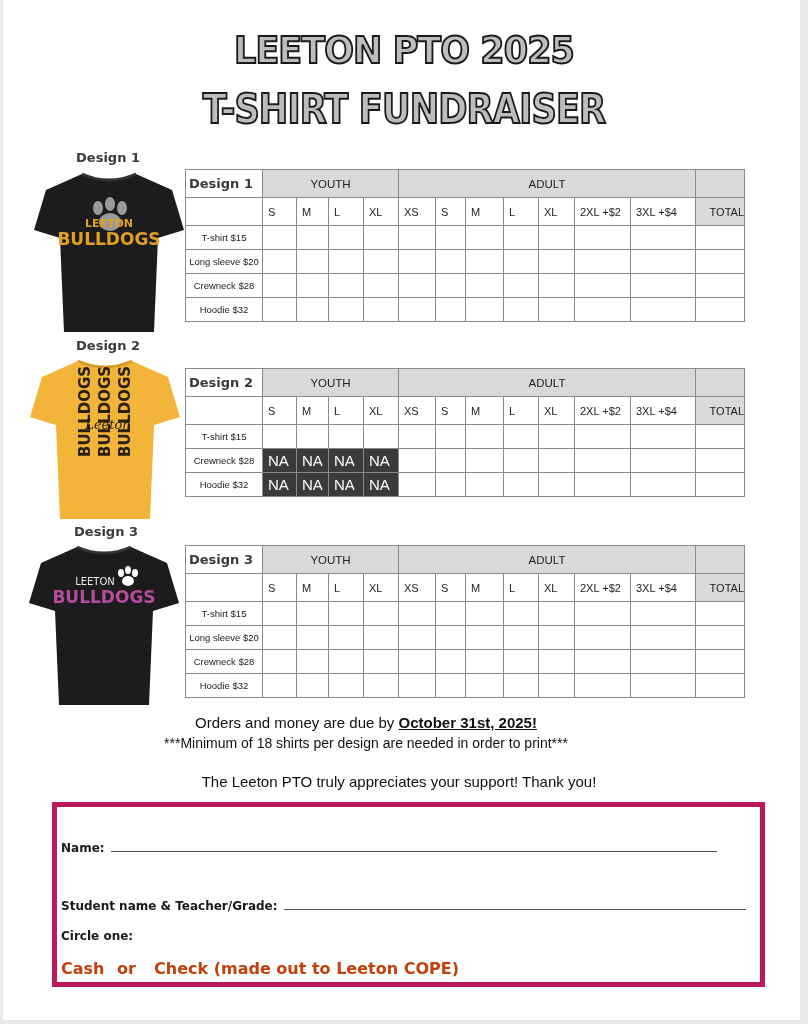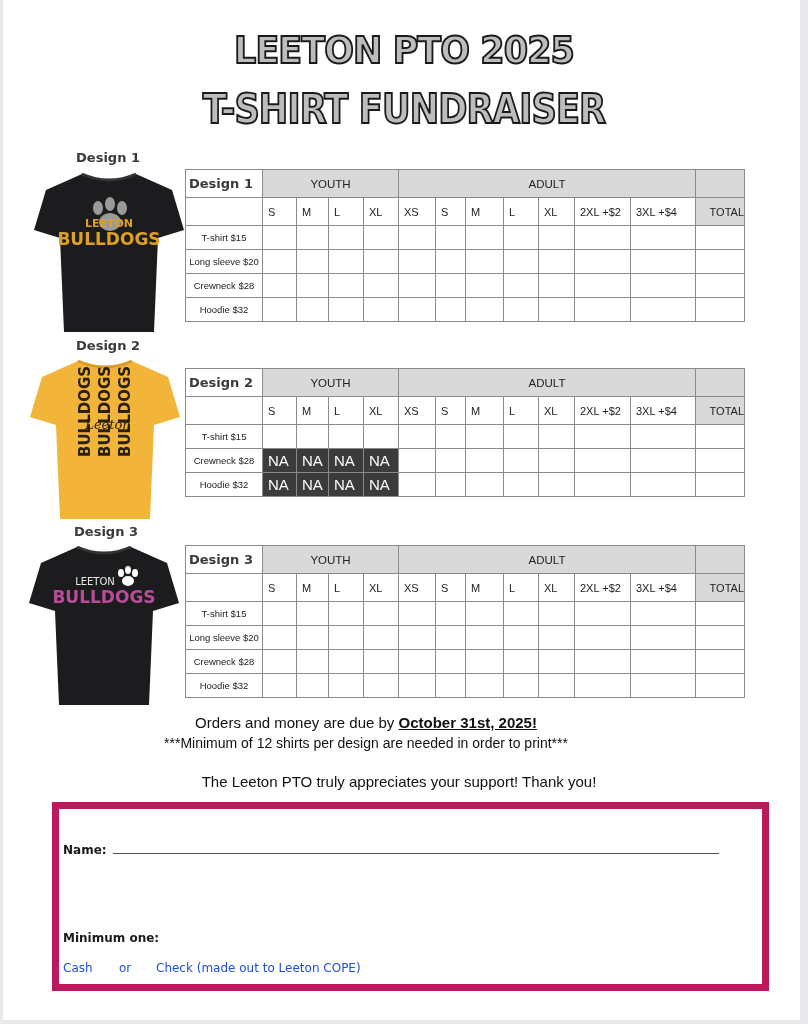--- a/index.html
+++ b/index.html
@@ -49,30 +49,30 @@
   table.grid td.total { background: #d9d9d9; text-align: right; padding: 0; }
 
   .msg { position: absolute; left: 0; width: 732px; text-align: center; color: #111; }
   .msg.m1 { top: 714px; font-size: 15px; }
   .msg.m1 .due { font-weight: bold; text-decoration: underline; }
   .msg.m2 { top: 735px; font-size: 14px; }
   .msg.m3 { top: 773px; font-size: 15px; margin-left: 33px; }
 
   .form-box {
     position: absolute; left: 52px; top: 802px; width: 703px; height: 175px;
-    border: 7px solid #be185d; background: #fff;
+    border: 5px solid #be185d; background: #fff;
   }
   .form-row {
     position: absolute; left: 4px; font-family: "DejaVu Sans", sans-serif;
     font-weight: bold; font-size: 12px; color: #1a1a1a; display: flex; align-items: flex-end;
   }
   .form-row .line {
     border-bottom: 1px solid #555; height: 1px; margin-left: 6px; margin-bottom: 3px;
   }
-  .pay-opt { position: absolute; font-family: "DejaVu Sans", sans-serif; font-weight: normal; font-size: 12px; color:#1d4ed8; }
+  .pay-opt { position: absolute; font-family: "DejaVu Sans", sans-serif; font-weight: bold; font-size: 16px; color:#c2410c; }
 </style>
 </head>
 <body>
 
 <div class="page"></div>
 
 <div class="title l1">LEETON PTO 2025</div>
 <div class="title l2">T-SHIRT FUNDRAISER</div>
 
 <div class="design-label" style="left:48px; top:150px;">Design 1</div>
@@ -399,27 +399,31 @@
         <td></td>
         <td></td>
     <td></td>
   </tr>
 </tbody>
   </table>
 
 <div class="msg m1">
   <span>Orders and money are due by </span><span class="due">October 31st, 2025!</span>
 </div>
-<div class="msg m2">***Minimum of 12 shirts per design are needed in order to print***</div>
+<div class="msg m2">***Minimum of 18 shirts per design are needed in order to print***</div>
 <div class="msg m3">The Leeton PTO truly appreciates your support! Thank you!</div>
 
 <div class="form-box">
   <div class="form-row" style="top:34px;">
     <span>Name:</span>
     <span class="line" style="width:606px;"></span>
   </div>
+  <div class="form-row" style="top:92px;">
+    <span>Student name &amp; Teacher/Grade:</span>
+    <span class="line" style="width:462px;"></span>
+  </div>
   <div class="form-row" style="top:122px;">
-    <span>Minimum one:</span>
+    <span>Circle one:</span>
   </div>
   <span class="pay-opt" style="left:4px; top:152px;">Cash</span>
   <span class="pay-opt" style="left:60px; top:152px;">or</span>
   <span class="pay-opt" style="left:97px; top:152px;">Check (made out to Leeton COPE)</span>
 </div>
 
 </body></html>

